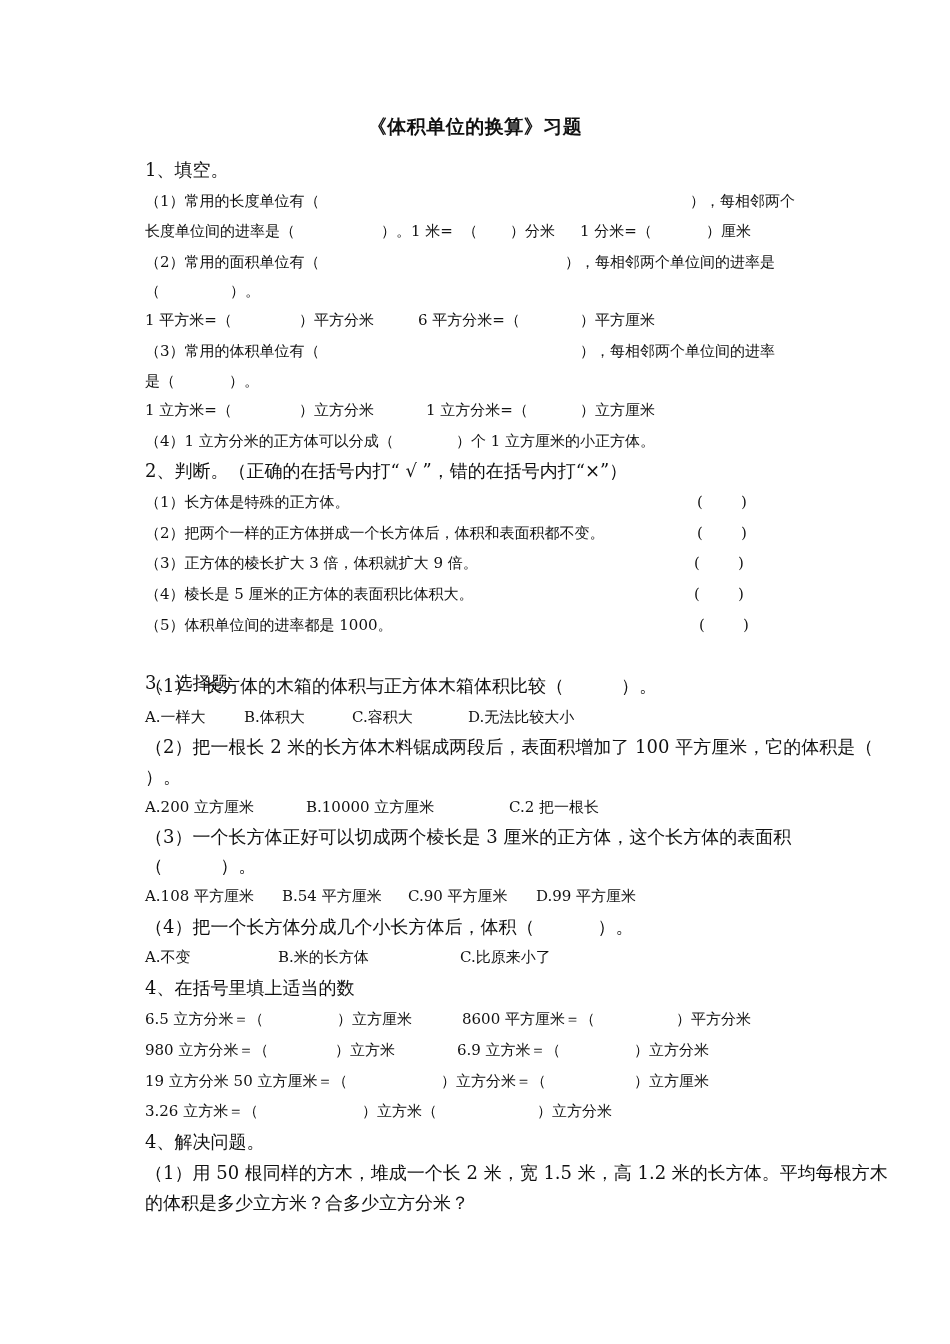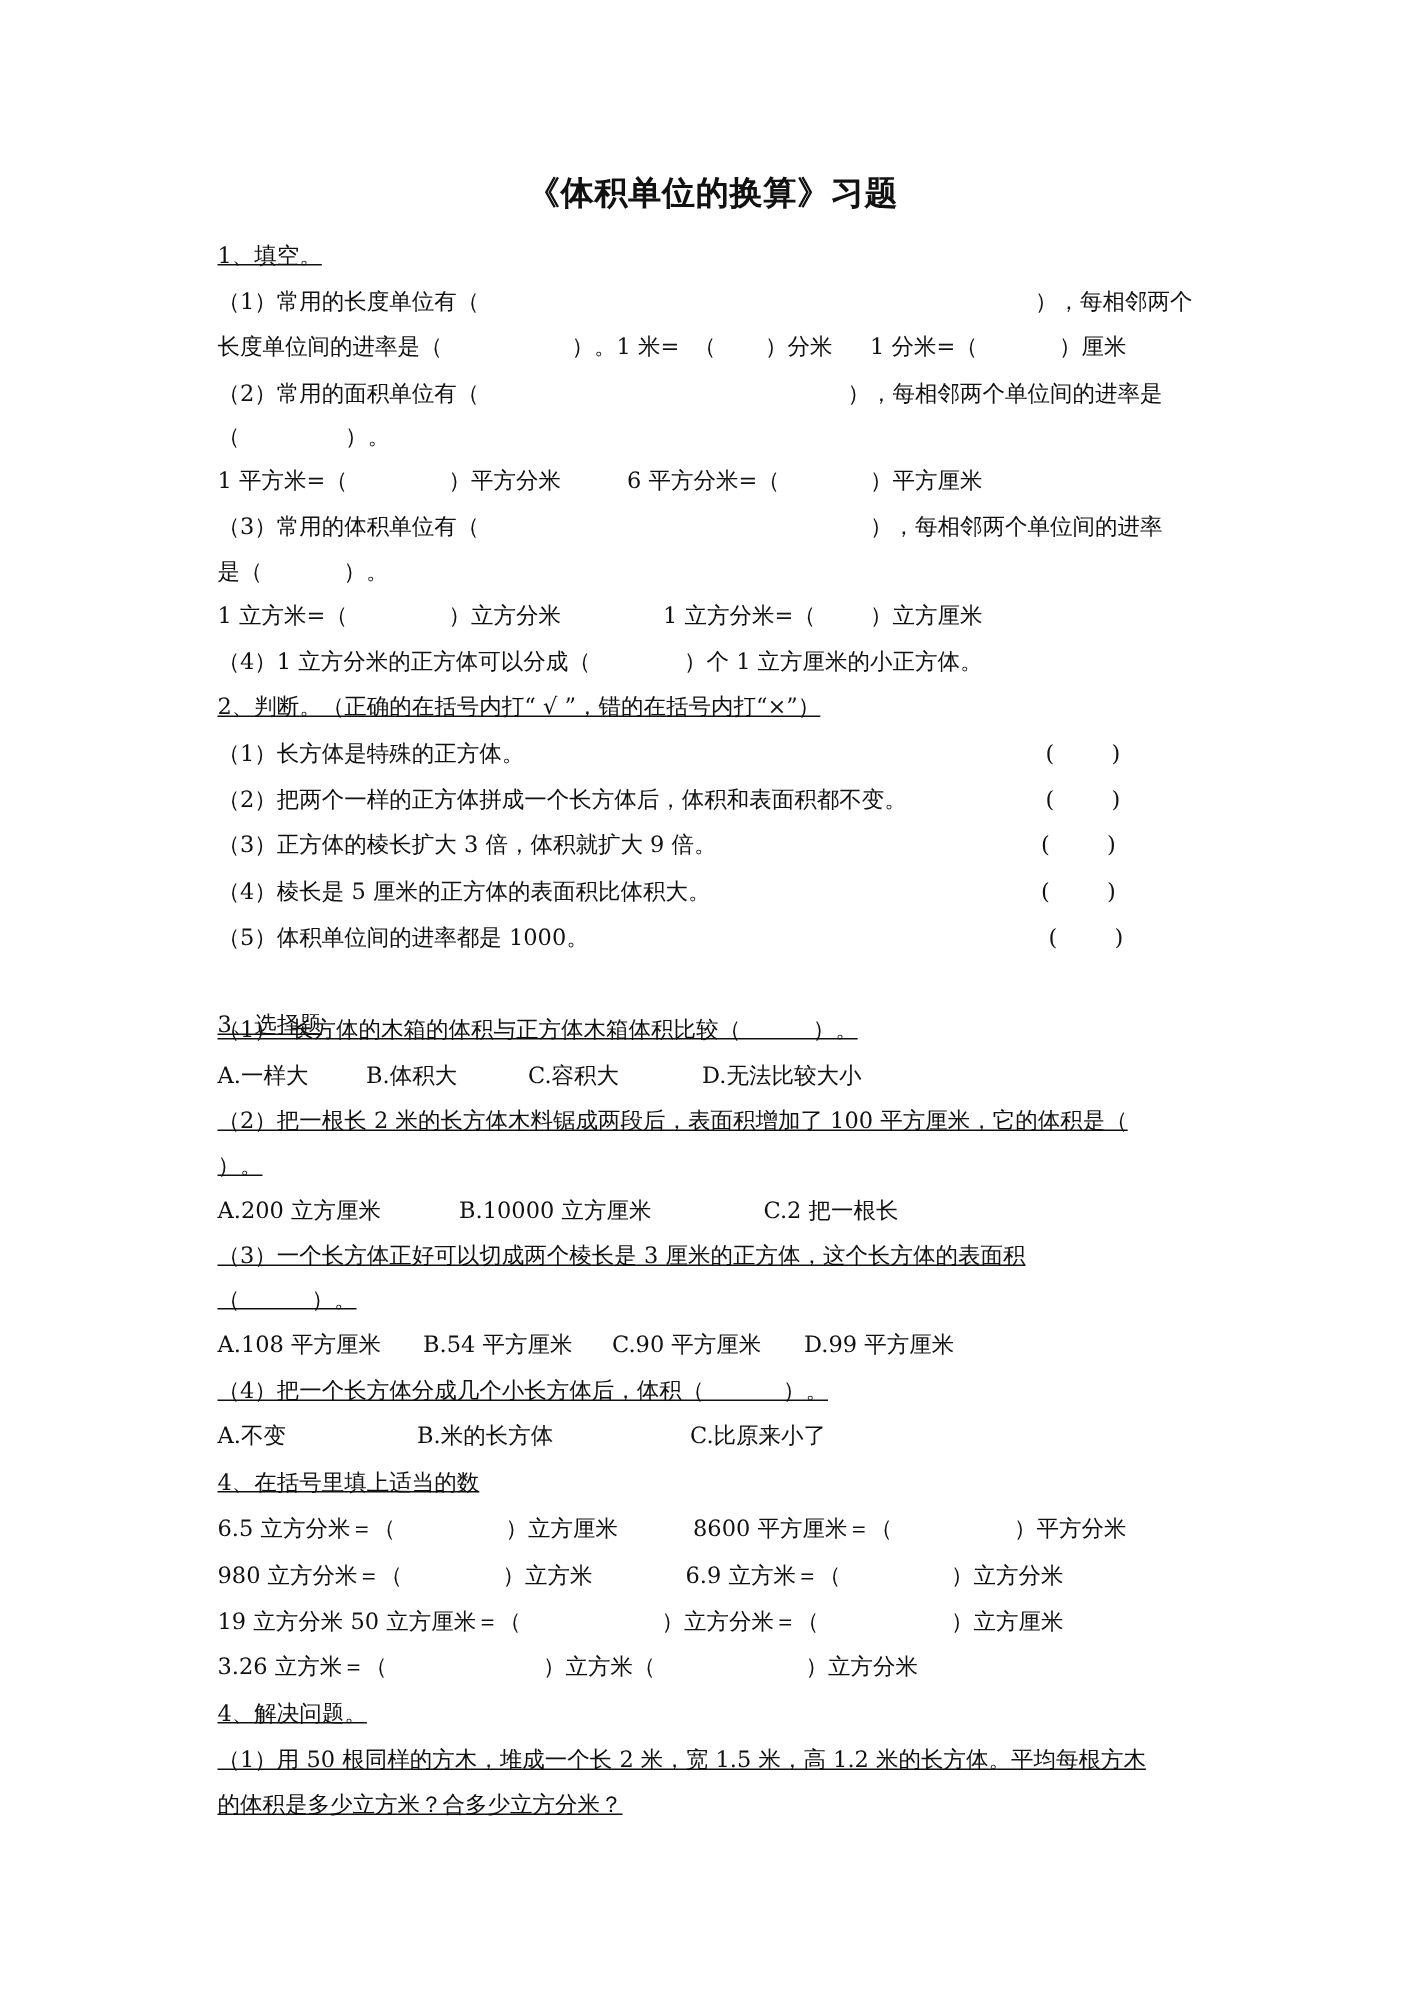--- a/index.html
+++ b/index.html
@@ -1,21 +1,21 @@
 <!DOCTYPE html>
 <html><head>
 <meta charset="utf-8">
 <style>
   html, body { margin:0; padding:0; background:#ffffff; }
   body { width:950px; height:1344px; position:relative; overflow:hidden;
          font-family:"DejaVu Serif","Liberation Serif",serif; color:#111; }
   .title { position:absolute; left:0; width:950px; top:114px; text-align:center;
            font-family:"DejaVu Sans","Liberation Sans",sans-serif; font-weight:bold;
-           font-size:22px; letter-spacing:0.5px; }
-  .ln { position:absolute; left:145px; font-size:15px; line-height:20px; white-space:pre;text-decoration:underline; }
+           font-size:19px; letter-spacing:0.5px; }
+  .ln { position:absolute; left:145px; font-size:18px; line-height:20px; white-space:pre; }
   .seg { position:absolute; font-size:15px; line-height:20px; white-space:pre; }
 </style>
 </head>
 <body>
 
 <div class="title">《体积单位的换算》习题</div>
 
 <div class="ln" style="top:160px">1、填空。</div>
 
 <div>
@@ -41,21 +41,21 @@
   <span class="seg" style="left:580px;top:310px">）平方厘米</span>
 </div>
 
 <div>
   <span class="seg" style="left:145px;top:341px">（3）常用的体积单位有（</span>
   <span class="seg" style="left:580px;top:341px">），每相邻两个单位间的进率</span>
   <span class="seg" style="left:145px;top:371px">是（</span>
   <span class="seg" style="left:229px;top:371px">）。</span>
   <span class="seg" style="left:145px;top:400px">1 立方米=（</span>
   <span class="seg" style="left:299px;top:400px">）立方分米</span>
-  <span class="seg" style="left:442px;top:400px">1 立方分米=（</span>
+  <span class="seg" style="left:426px;top:400px">1 立方分米=（</span>
   <span class="seg" style="left:580px;top:400px">）立方厘米</span>
 </div>
 
 <div>
   <span class="seg" style="left:145px;top:431px">（4）1 立方分米的正方体可以分成（</span>
   <span class="seg" style="left:456px;top:431px">）个 1 立方厘米的小正方体。</span>
 </div>
 
 <div class="ln" style="top:461px">2、判断。（正确的在括号内打“ √ ”，错的在括号内打“×”）</div>
 <div>

